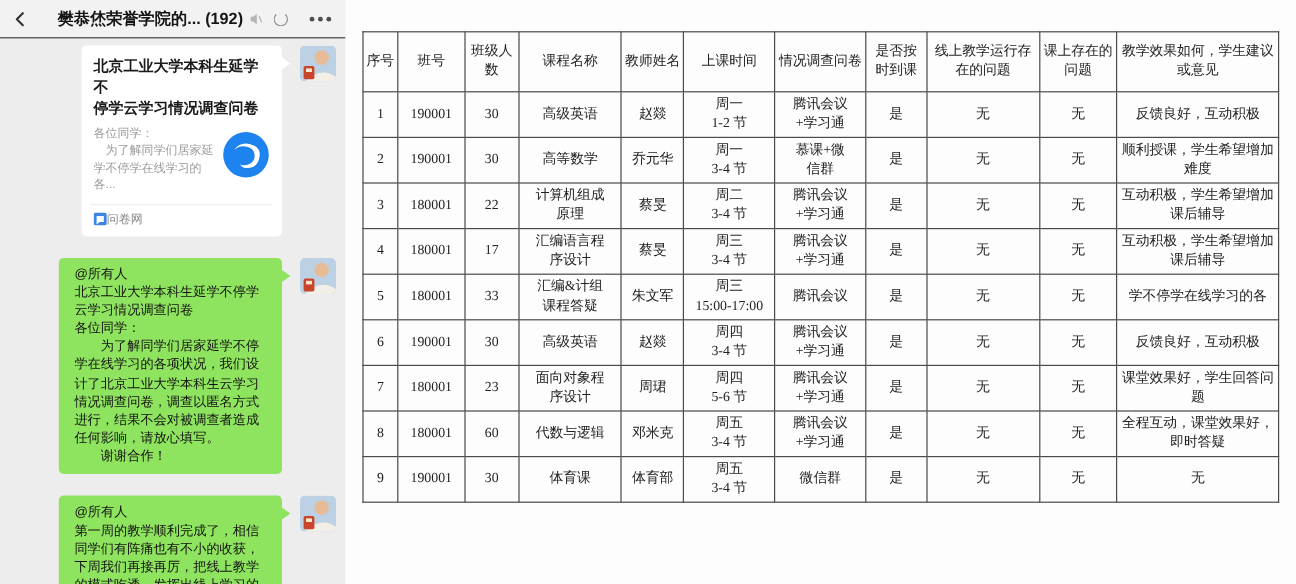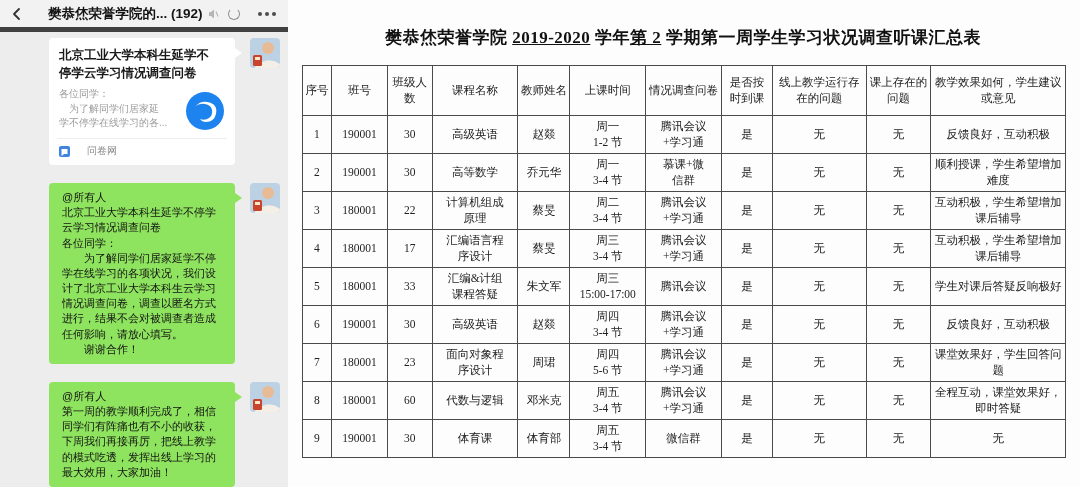--- a/index.html
+++ b/index.html
@@ -1,45 +1,45 @@
 <!DOCTYPE html>
 <html><head>
 <meta charset="utf-8">
 <style>
   * { box-sizing: border-box; margin: 0; padding: 0; }
   html,body { width:1080px; height:487px; overflow:hidden; }
   body { font-family:"Liberation Sans","DejaVu Sans",sans-serif; display:flex; background:#fff; }
 
   
   .chat-panel { width:288px; min-width:288px; height:100%; background:#ededed; display:flex; flex-direction:column; }
-  .chat-header { height:32px; display:flex; align-items:center; padding:0 10px; background:#f2f2f2; border-bottom:5px solid #404040; }
+  .chat-header { height:32px; display:flex; align-items:center; padding:0 10px; background:#f2f2f2; border-bottom:1px solid #404040; }
   .back { width:16px; height:16px; display:flex; align-items:center; cursor:pointer; }
   .chat-title { font-size:13.5px; font-weight:bold; color:#141414; margin-left:22px; white-space:nowrap; }
   .mute { margin-left:4px; display:flex; align-items:center; }
   .spacer { flex:1; }
   .spinner { width:12px; height:12px; border:1.6px solid #8f8f8f; border-top-color:transparent; border-radius:50%; margin-right:16px; }
   .more { display:flex; align-items:center; gap:3px; cursor:pointer; padding:4px 2px; }
   .more i { width:4px; height:4px; border-radius:50%; background:#4d4d4d; display:block; }
 
   .chat-body { flex:1; padding:6px 8px 6px 10px; overflow:hidden; }
   .timestamp { text-align:center; color:#aaadb2; font-size:10.5px; margin:4px 0 10px; }
 
   .msg-row { display:flex; justify-content:flex-end; align-items:flex-start; margin-bottom:18px; }
   .avatar { width:30px; height:30px; border-radius:4px; overflow:hidden; flex:none; margin-left:8px; }
   .tail { width:0; height:0; border-style:solid; border-width:5px 0 5px 7px; margin-top:10px; flex:none; }
   .tail.white { border-color:transparent transparent transparent #ffffff; }
   .tail.green { border-color:transparent transparent transparent #8fe45f; }
 
-  .link-card { width:186px; background:#fff; border-radius:4px; padding:9px 10px 7px; cursor:pointer; }
+  .link-card { width:167px; background:#fff; border-radius:4px; padding:9px 10px 7px; cursor:pointer; }
   .card-title { font-size:12.5px; font-weight:bold; color:#1a1a1a; line-height:1.4; white-space:pre-line; }
   .card-mid { display:flex; align-items:flex-start; margin-top:5px; }
   .card-desc { flex:1; font-size:10px; color:#9b9b9b; line-height:1.45; white-space:pre-line; }
   .card-logo { width:40px; height:40px; flex:none; margin-left:4px; margin-top:4px; }
   .card-divider { height:1px; background:#ededed; margin:7px -2px 5px; }
-  .card-footer { display:flex; align-items:center; gap:17px; font-size:10px; color:#8a8a8a; }
+  .card-footer { display:flex; align-items:center; gap:0; font-size:10px; color:#8a8a8a; }
   .card-src-icon { width:11px; height:11px; flex:none; }
 
   .bubble { width:186px; background:#8fe45f; border-radius:4px; padding:7px 13px; font-size:11px; line-height:1.38; color:#121212; white-space:pre-line; }
 
   
   .doc-panel { flex:1; background:#fdfdfd; padding:26px 14px 0 12px; font-family:"Liberation Serif","DejaVu Serif",serif; }
   .doc-title { text-align:center; font-size:17px; font-weight:bold; color:#111; letter-spacing:0.5px; margin-bottom:16px; white-space:nowrap; }
   .doc-title .u { text-decoration:underline; }
 
   table { border-collapse:collapse; table-layout:fixed; margin-left:2px; }
@@ -154,21 +154,20 @@
             <path d="M4 30 q13 -13 26 -4 v4 z" fill="#f3eee6"></path>
             <rect x="3" y="17" width="9" height="11" rx="1.5" fill="#c8452c"></rect>
             <rect x="5" y="19" width="5" height="3" fill="#f7e6c9"></rect>
           </svg>
       </div>
     </div>
   </div>
 </div>
 
 <div class="doc-panel">
-  <div class="doc-title"><span>樊恭烋荣誉学院 </span><span class="u">2019-2020</span><span> 学年</span><span class="u">第 2</span><span> 学期第一周学生学习状况调查听课汇总表</span></div>
   <table>
       <colgroup>
         <col style="width: 29px;">
         <col style="width: 56px;">
         <col style="width: 45px;">
         <col style="width: 86px;">
         <col style="width: 52px;">
         <col style="width: 76px;">
         <col style="width: 76px;">
         <col style="width: 51px;">
@@ -260,21 +259,21 @@
           <td>33</td>
           <td>汇编&amp;计组
 课程答疑</td>
           <td>朱文军</td>
           <td>周三
 15:00-17:00</td>
           <td>腾讯会议</td>
           <td>是</td>
           <td>无</td>
           <td>无</td>
-          <td>学生对课后答疑反响极好</td>
+          <td>学不停学在线学习的各</td>
         </tr>
         <tr>
           <td>6</td>
           <td>190001</td>
           <td>30</td>
           <td>高级英语</td>
           <td>赵燚</td>
           <td>周四
 3-4 节</td>
           <td>腾讯会议

